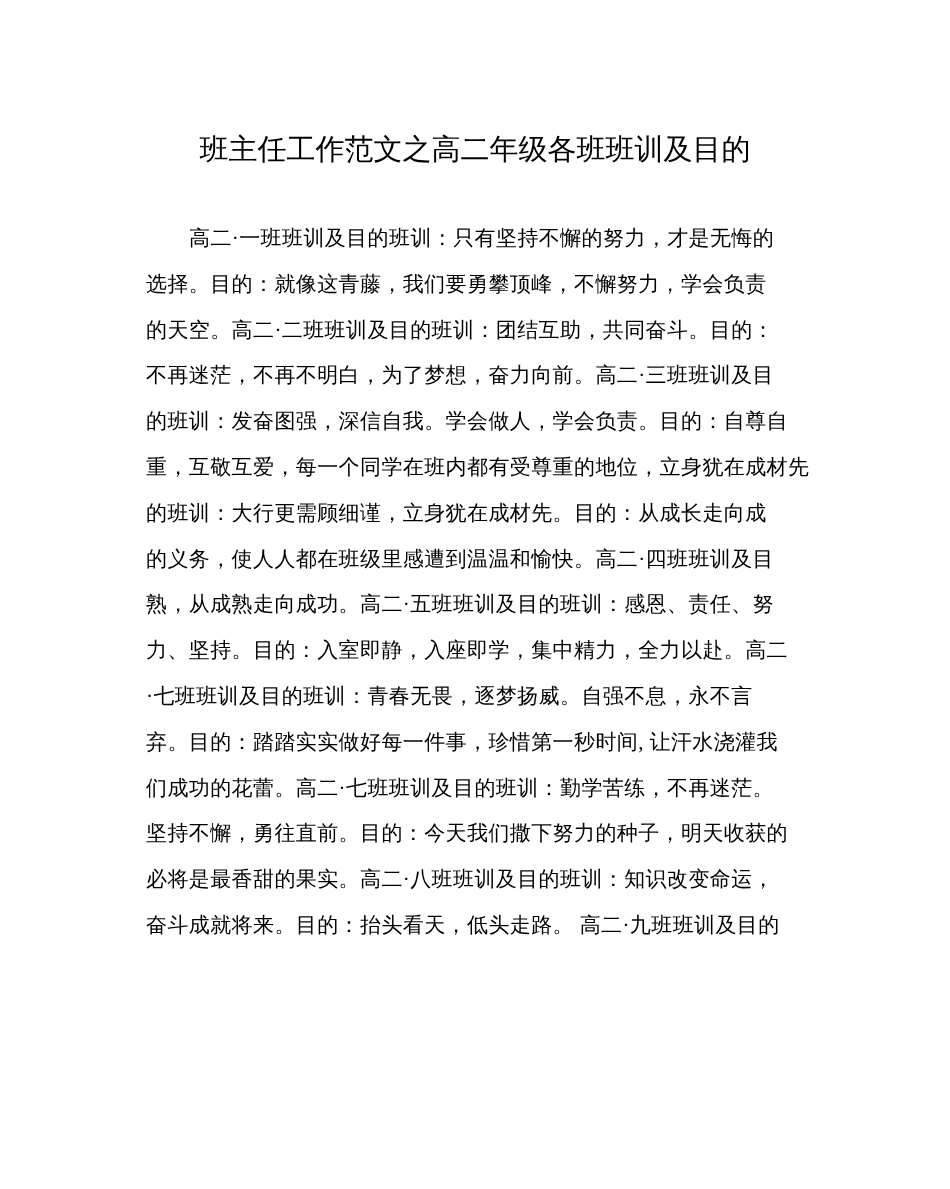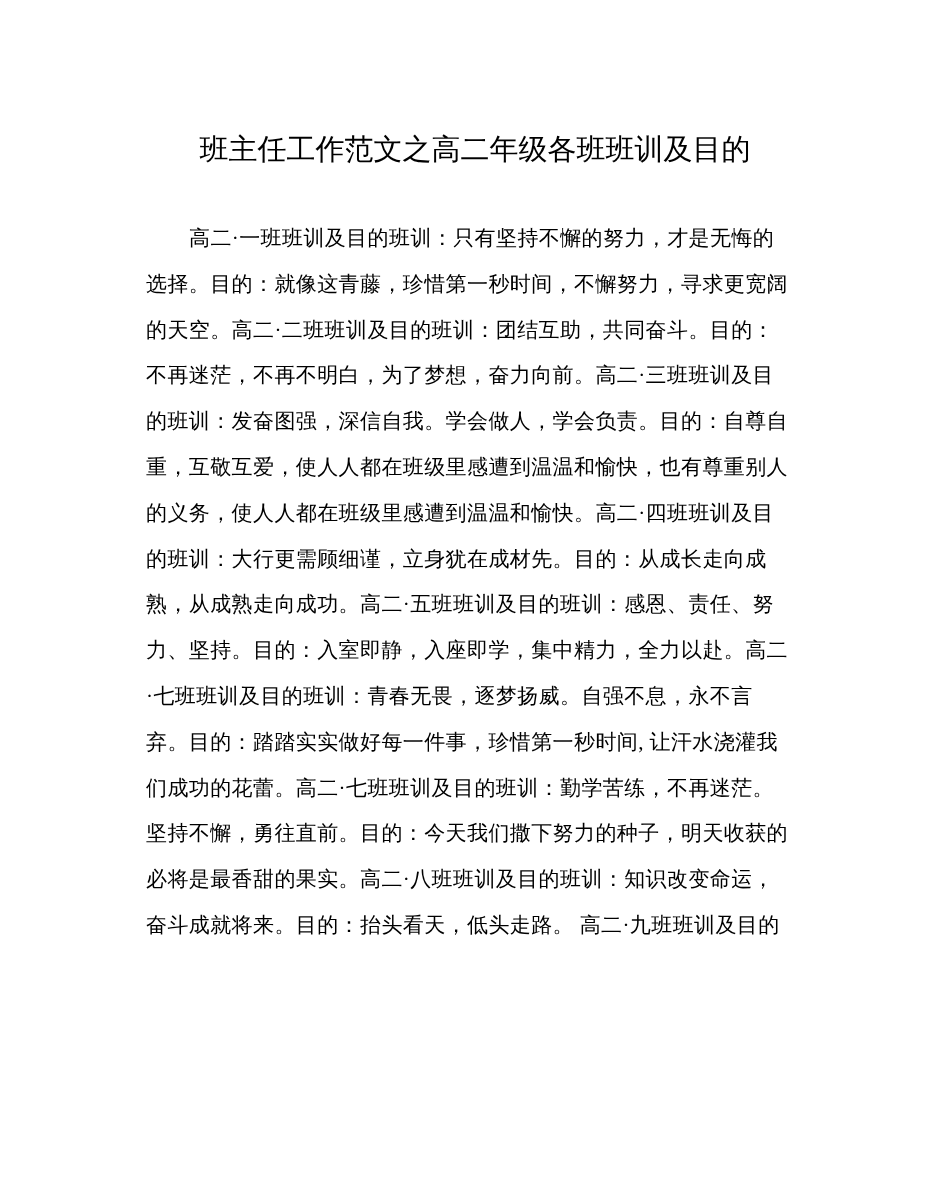--- a/index.html
+++ b/index.html
@@ -23,27 +23,27 @@
     }
     .line.indent { padding-left: 43px; }
   </style>
 </head>
 <body>
 
 <div class="page">
   <div class="title">班主任工作范文之高二年级各班班训及目的</div>
   <div class="body-text">
     <div class="line indent">高二·一班班训及目的班训：只有坚持不懈的努力，才是无悔的</div>
-    <div class="line">选择。目的：就像这青藤，珍惜第一秒时间，不懈努力，寻求更宽阔</div>
+    <div class="line">选择。目的：就像这青藤，我们要勇攀顶峰，不懈努力，学会负责</div>
     <div class="line">的天空。高二·二班班训及目的班训：团结互助，共同奋斗。目的：</div>
     <div class="line">不再迷茫，不再不明白，为了梦想，奋力向前。高二·三班班训及目</div>
     <div class="line">的班训：发奋图强，深信自我。学会做人，学会负责。目的：自尊自</div>
-    <div class="line">重，互敬互爱，使人人都在班级里感遭到温温和愉快，也有尊重别人</div>
+    <div class="line">重，互敬互爱，每一个同学在班内都有受尊重的地位，立身犹在成材先</div>
+    <div class="line">的班训：大行更需顾细谨，立身犹在成材先。目的：从成长走向成</div>
     <div class="line">的义务，使人人都在班级里感遭到温温和愉快。高二·四班班训及目</div>
-    <div class="line">的班训：大行更需顾细谨，立身犹在成材先。目的：从成长走向成</div>
     <div class="line">熟，从成熟走向成功。高二·五班班训及目的班训：感恩、责任、努</div>
     <div class="line">力、坚持。目的：入室即静，入座即学，集中精力，全力以赴。高二</div>
     <div class="line">·七班班训及目的班训：青春无畏，逐梦扬威。自强不息，永不言</div>
     <div class="line">弃。目的：踏踏实实做好每一件事，珍惜第一秒时间, 让汗水浇灌我</div>
     <div class="line">们成功的花蕾。高二·七班班训及目的班训：勤学苦练，不再迷茫。</div>
     <div class="line">坚持不懈，勇往直前。目的：今天我们撒下努力的种子，明天收获的</div>
     <div class="line">必将是最香甜的果实。高二·八班班训及目的班训：知识改变命运，</div>
     <div class="line">奋斗成就将来。目的：抬头看天，低头走路。 高二·九班班训及目的</div>
   </div>
 </div>

